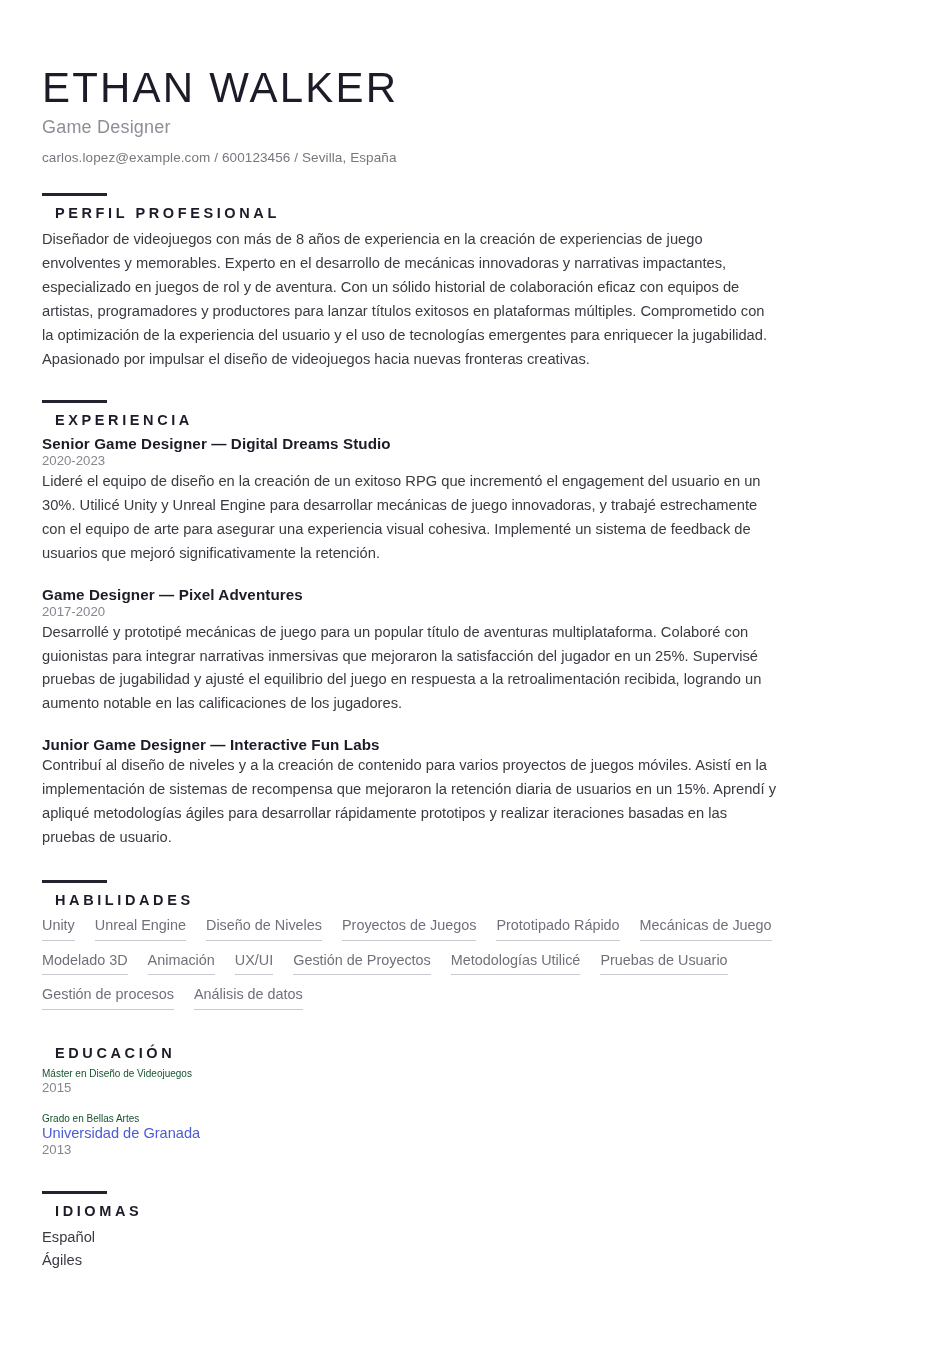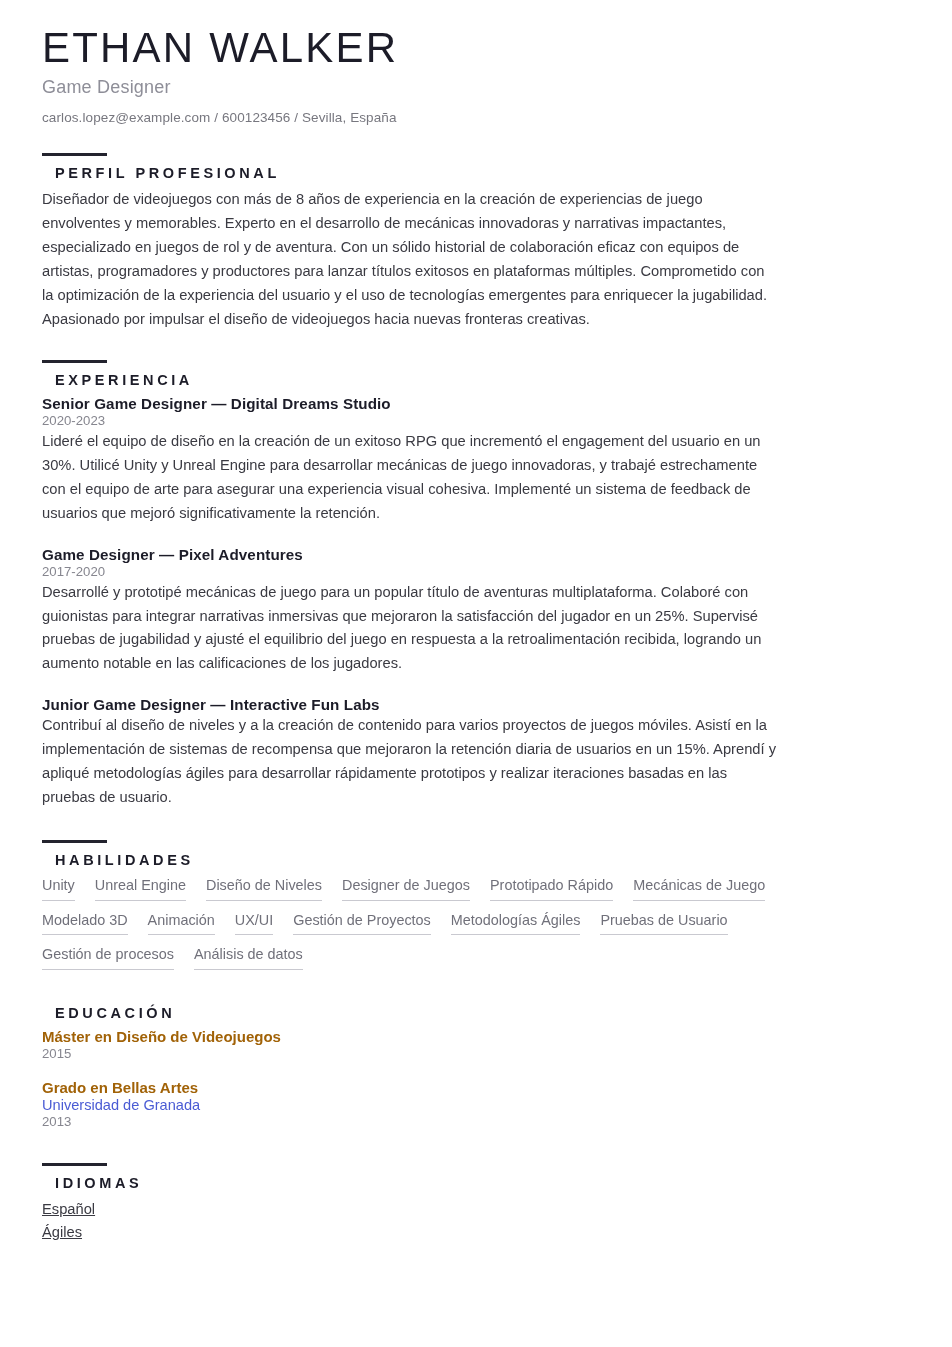--- a/index.html
+++ b/index.html
@@ -11,21 +11,21 @@
   body {
     width: 952px;
     min-height: 1347px;
     font-family: "Liberation Sans", sans-serif;
     color: #2b2b33;
     -webkit-font-smoothing: antialiased;
   }
   .page {
     width: 820px;
     min-height: 1347px;
-    padding: 24px 42px 40px 42px;
+    padding: 64px 42px 40px 42px;
     background: #ffffff;
   }
 
   
   .name {
     font-size: 42px;
     font-weight: 400;
     letter-spacing: 2.2px;
     color: #1c1c28;
     line-height: 1.12;
@@ -108,43 +108,42 @@
     padding-bottom: 3px;
     margin-bottom: 9px;
     line-height: 1.5;
     white-space: nowrap;
   }
 
   
   .edu { margin-bottom: 18px; }
   .edu:last-child { margin-bottom: 0; }
   .edu-degree {
-    font-size: 15px;
-    font-weight: 700;
-    color: #a16207;
+    font-size: 10px;
+    font-weight: 400;
+    color: #14532d;
     margin: 0 0 1px 0;
   }
   .edu-school {
     font-size: 14.6px;
     color: #4a5bd4;
     margin: 0 0 1px 0;
   }
   .edu-year {
     font-size: 13.2px;
     color: #86868f;
     margin: 0;
   }
 
   
   .lang {
     font-size: 14.7px;
     color: #3a3a42;
     line-height: 1.58;
     margin: 0;
-    text-decoration: underline;
   }
 
   .sp-profile { margin-top: 6px; }
   .sp-exp { margin-top: 28px; }
   .sp-skills { margin-top: 30px; }
   .sp-edu { margin-top: 26px; }
   .sp-lang { margin-top: 34px; }
 </style>
 </head>
 <body>
@@ -185,28 +184,28 @@
     </div>
   </section>
 
   <section class="section sp-skills">
     <div class="rule"></div>
     <h2 class="section-title">HABILIDADES</h2>
     <div class="skills">
       <span class="skill">Unity</span>
       <span class="skill">Unreal Engine</span>
       <span class="skill">Diseño de Niveles</span>
-      <span class="skill">Designer de Juegos</span>
+      <span class="skill">Proyectos de Juegos</span>
       <span class="skill">Prototipado Rápido</span>
       <span class="skill">Mecánicas de Juego</span>
       <span class="skill">Modelado 3D</span>
       <span class="skill">Animación</span>
       <span class="skill">UX/UI</span>
       <span class="skill">Gestión de Proyectos</span>
-      <span class="skill">Metodologías Ágiles</span>
+      <span class="skill">Metodologías Utilicé</span>
       <span class="skill">Pruebas de Usuario</span>
       <span class="skill">Gestión de procesos</span>
       <span class="skill">Análisis de datos</span>
     </div>
   </section>
 
   <section class="section sp-edu">
     <h2 class="section-title">EDUCACIÓN</h2>
 
     <div class="edu">

